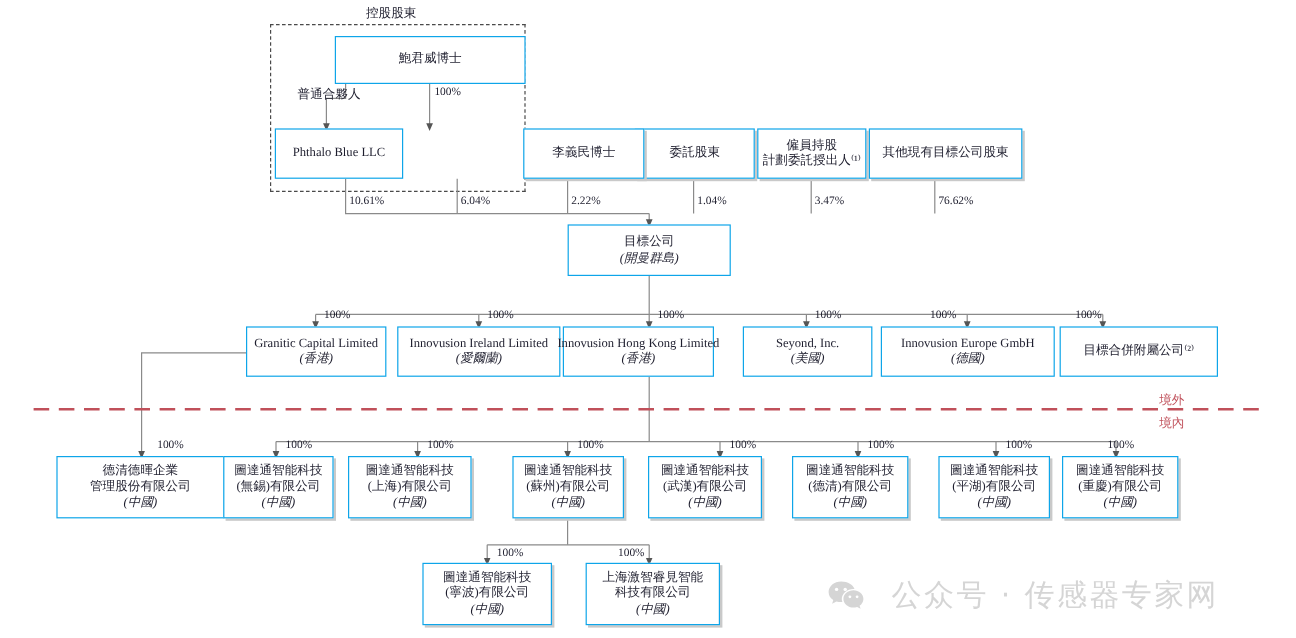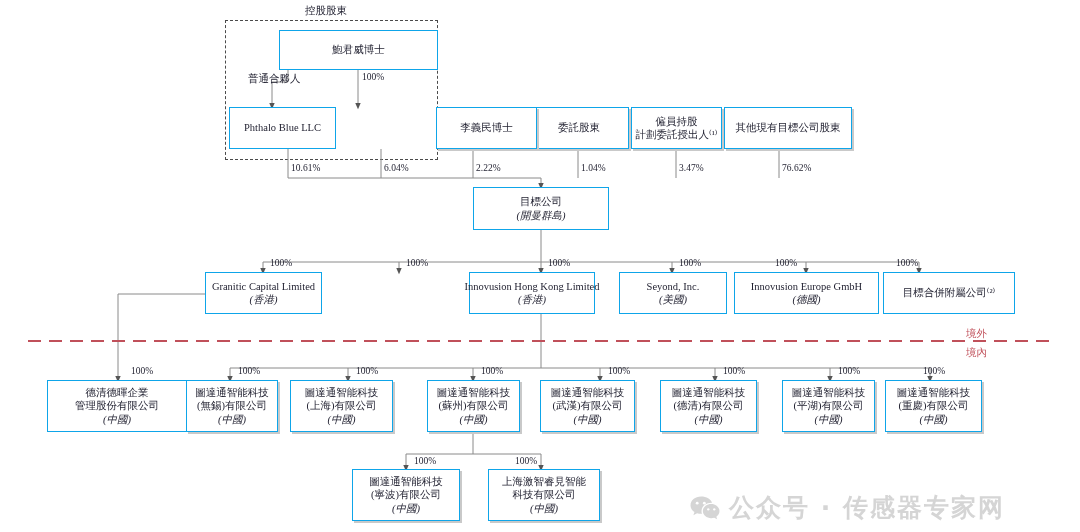--- a/index.html
+++ b/index.html
@@ -62,25 +62,24 @@
   .borderlabel{
     position:absolute;
     font-size:10.5px;
     color:#c0505a;
     white-space:nowrap;
     z-index:6;
   }
   svg.lines{position:absolute;left:0;top:0;width:1080px;height:532px;z-index:2;overflow:visible;}
   .watermark{
     position:absolute;
-    left:690px;top:491px;
-    display:flex;align-items:center;gap:9px;
+    left:690px;top:479px;
+    display:flex;align-items:center;gap:23px;
     z-index:8;
     opacity:.92;
-    font-weight:bold;
   }
   .watermark .wm-text{
     font-family:"DejaVu Sans","Liberation Sans",sans-serif;
     font-size:25px;
     color:#d2d2d2;
     letter-spacing:2px;
     white-space:nowrap;
   }
   .wechat-icon{width:30px;height:26px;display:block;}
 </style>
@@ -174,20 +173,24 @@
   <div class="pct" style="left:782px;top:163px;">76.62%</div>
 
   <div class="box" style="left:473px;top:187px;width:136px;height:43px;">
     <span class="ln">目標公司</span>
     <span class="ln it">(開曼群島)</span>
   </div>
 
   <div class="box" style="left:205px;top:272px;width:117px;height:42px;">
     <span class="ln">Granitic Capital Limited</span>
     <span class="ln it">(香港)</span>
+  </div>
+  <div class="box" style="left:331px;top:272px;width:136px;height:42px;">
+    <span class="ln">Innovusion Ireland Limited</span>
+    <span class="ln it">(愛爾蘭)</span>
   </div>
   <div class="box" style="left:469px;top:272px;width:126px;height:42px;">
     <span class="ln">Innovusion Hong Kong Limited</span>
     <span class="ln it">(香港)</span>
   </div>
   <div class="box" style="left:619px;top:272px;width:108px;height:42px;">
     <span class="ln">Seyond, Inc.</span>
     <span class="ln it">(美國)</span>
   </div>
   <div class="box" style="left:734px;top:272px;width:145px;height:42px;">

